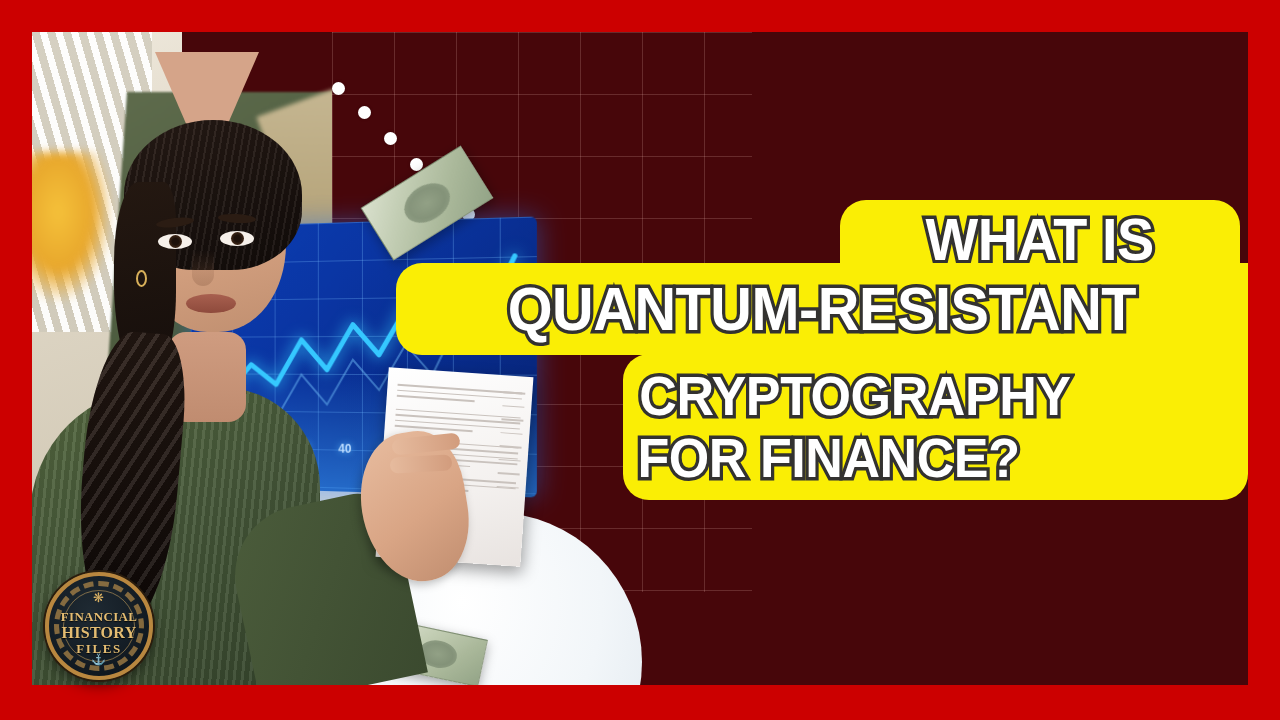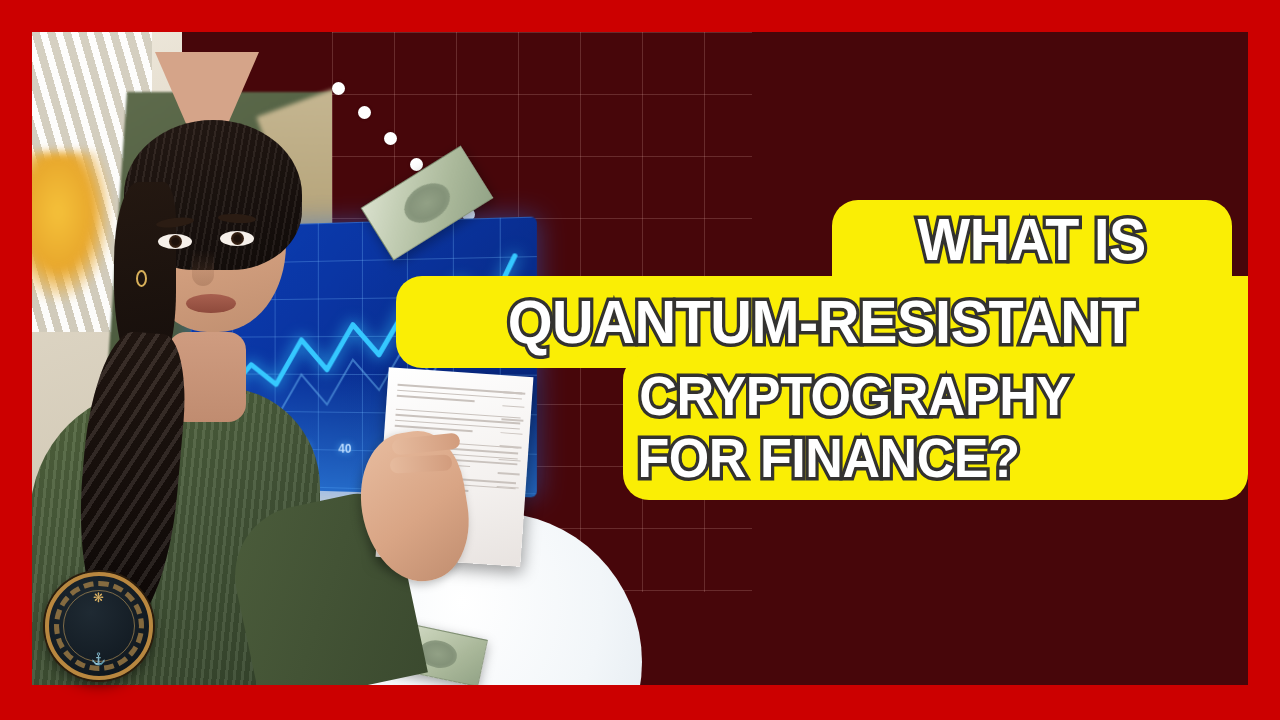--- a/index.html
+++ b/index.html
@@ -301,27 +301,27 @@
     width:852px; height:300px;
     pointer-events:none;
   }
   .yrow {
     position:absolute;
     background:#FAEE05;
     display:flex; align-items:center;
   }
   
   #yrow-1 {
-    right:16px; top:0; width:400px; height:80px;
+    right:8px; top:0; width:400px; height:80px;
     border-radius:26px 26px 0 0;
     justify-content:center;
   }
   
   #yrow-2 {
-    left:0; top:76px; width:852px; height:92px;
+    left:0; top:63px; width:852px; height:92px;
     border-radius:26px 0 0 26px;
     justify-content:center;
     align-items:center;
   }
   
   #yrow-3 {
     right:0; top:154px; width:625px; height:146px;
     border-radius:26px 0 26px 26px;
     flex-direction:column; justify-content:center; align-items:flex-start;
   }
@@ -547,17 +547,22 @@
       <span class="tline" id="tline-3">CRYPTOGRAPHY</span>
       <span class="tline" id="tline-4">FOR FINANCE?</span>
     </div>
   </div>
 
   <div class="brand">
     <div class="seal">
       <div class="seal-ring"></div>
       <div class="seal-ring2"></div>
       <span class="seal-crest">❋</span>
+      <div class="seal-txt">
+        <div id="seal-l1">FINANCIAL</div>
+        <div id="seal-l2">HISTORY</div>
+        <div id="seal-l3">FILES</div>
+      </div>
       <span class="seal-flourish">⚓</span>
     </div>
   </div>
 
 </div>
 
 </body></html>

